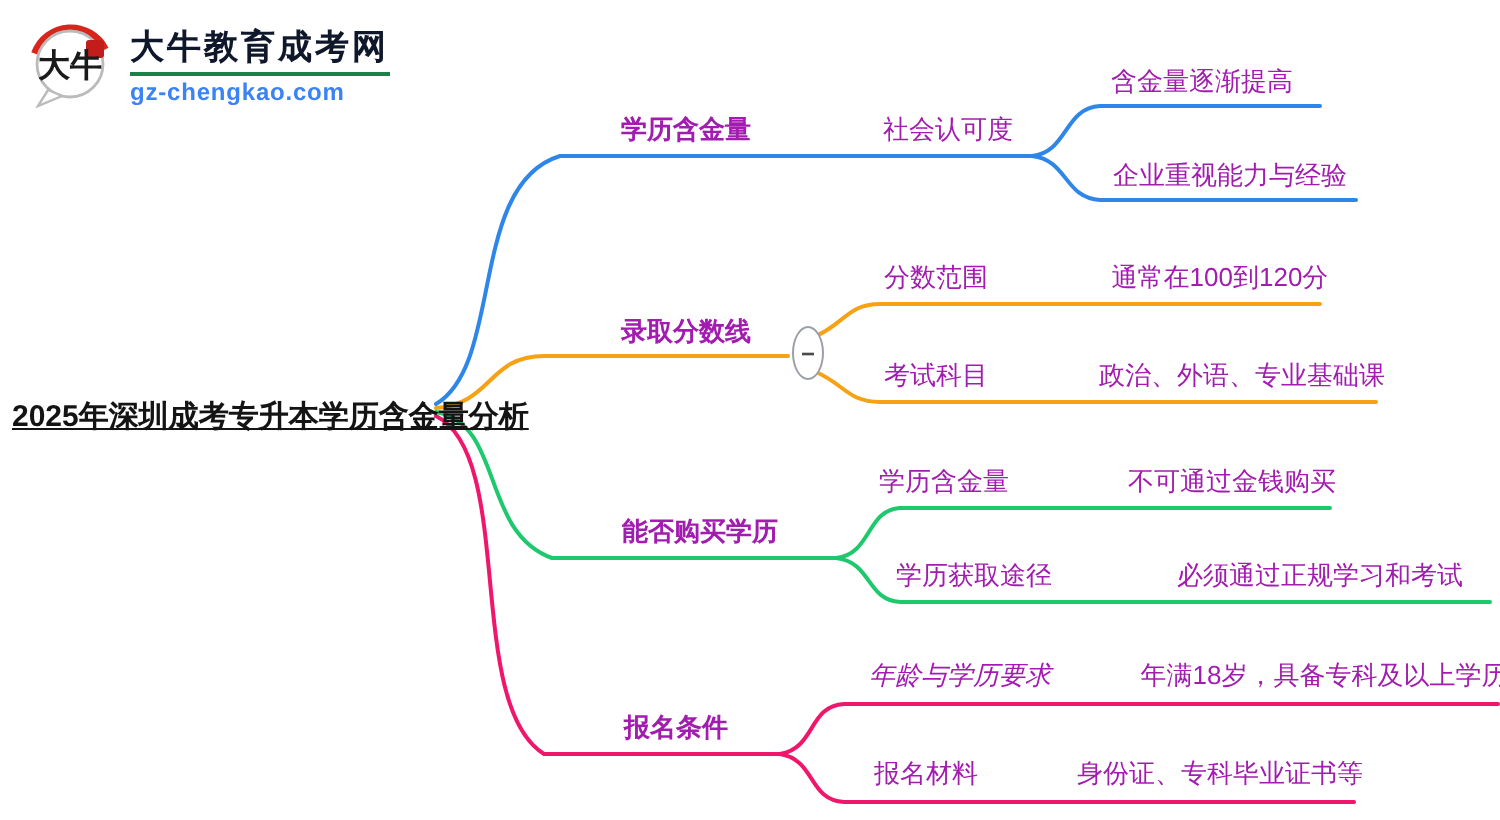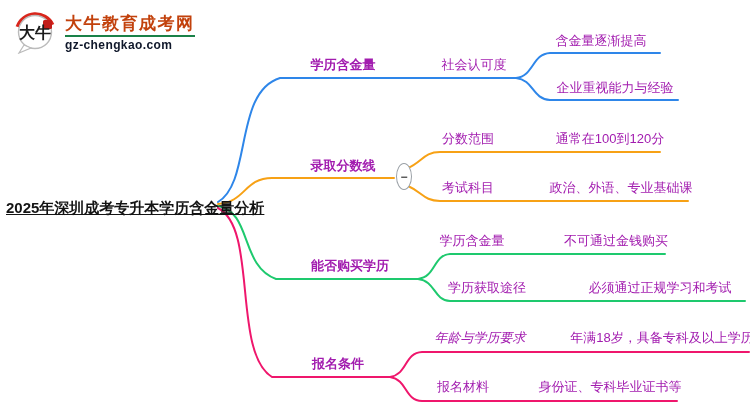--- a/index.html
+++ b/index.html
@@ -4,22 +4,22 @@
 <style>
   html,body{margin:0;padding:0;background:#fff;}
   body{width:750px;height:410px;overflow:hidden;position:relative;
        font-family:"Liberation Sans", sans-serif;}
   .stage{position:absolute;inset:0;width:644px;height:410px;}
   svg.links{position:absolute;left:0;top:0;width:750px;height:410px;}
 
   
   .logo{position:absolute;left:12px;top:8px;display:flex;align-items:center;gap:7px;cursor:pointer;}
   .logo-text{display:flex;flex-direction:column;}
-  .logo-cn{color:#c2410c;font-weight:700;font-size:17px;letter-spacing:1.5px;line-height:1.15;}
-  .logo-en{color:#0f172a;font-weight:700;font-size:12px;letter-spacing:.4px;
+  .logo-cn{color:#0f172a;font-weight:700;font-size:17px;letter-spacing:1.5px;line-height:1.15;}
+  .logo-en{color:#3b82f6;font-weight:700;font-size:12px;letter-spacing:.4px;
            border-top:2px solid #1a8148;margin-top:2px;padding-top:1px;line-height:1.2;}
 
   
   .root-label{position:absolute;left:6px;top:199px;font-size:15px;font-weight:700;
               color:#141414;white-space:nowrap;cursor:pointer;text-decoration:underline;}
   .node{position:absolute;transform:translateX(-50%);white-space:nowrap;
         font-size:13px;color:#a21caf;line-height:1.25;cursor:pointer;}
   .lvl1{font-weight:600;}
 
   

